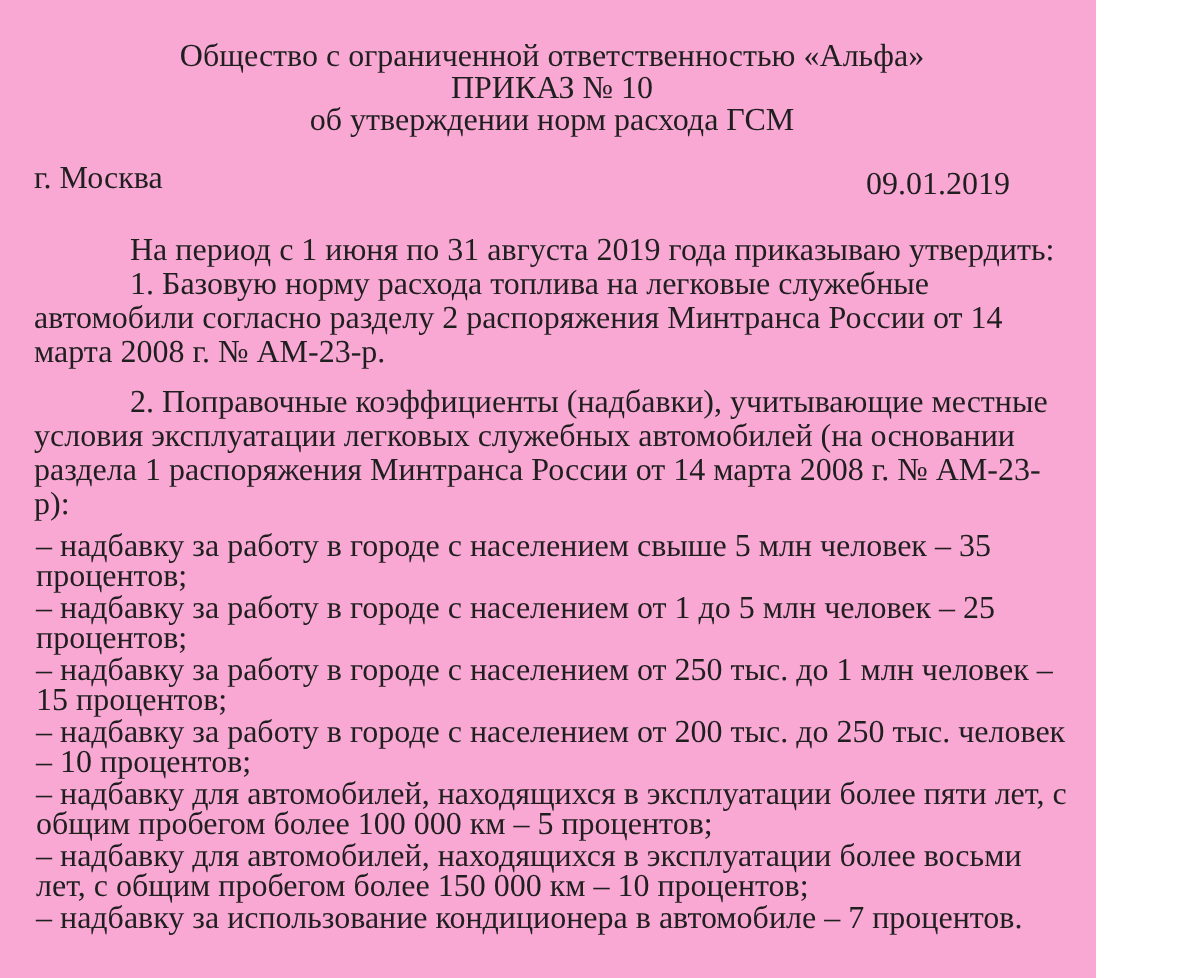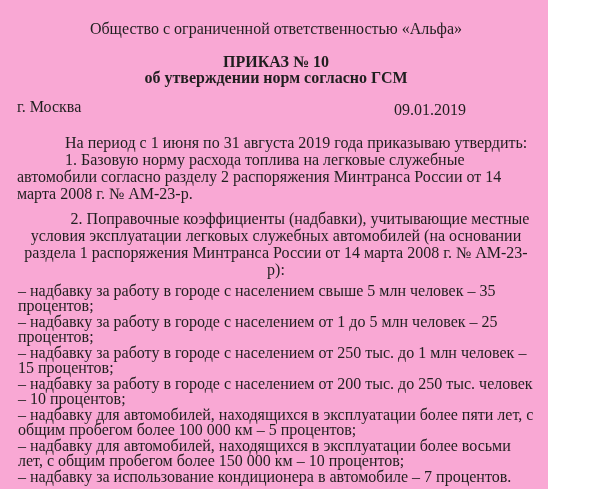--- a/index.html
+++ b/index.html
@@ -10,45 +10,45 @@
     box-sizing: border-box;
     padding: 21px 13px 0 17px;
     background: #f9a8d4;
     color: #1f1f1f;
     font-family: "Liberation Serif", "DejaVu Serif", serif;
     font-size: 16px;
     overflow: hidden;
   }
   .center { text-align: center; }
   .company { line-height: 16px; }
-  .title-block { margin-top: 17px; font-weight: bold; line-height: 16px; }
+  .title-block { font-weight: normal; line-height: 16px; }
   .meta-row {
     margin-top: 13px;
     display: flex;
     justify-content: space-between;
     line-height: 16px;
     align-items: flex-end;
   }
-  .date { margin-right: 69px; position: relative; top: 3px; }
+  .date { margin-right: 30px; position: relative; top: 3px; }
   .doc-body { margin-top: 19px; line-height: 17px; }
   .para { margin: 0; text-indent: 48px; }
-  .spaced { margin-top: 8px; text-align: center; }
+  .spaced { margin-top: 8px; }
   .allowances { margin-top: 5px; line-height: 15px; }
   .allowance-item { margin: 1px; }
 </style>
 </head>
 <body>
 
 <div class="page">
 
   <div class="center company">Общество с ограниченной ответственностью «Альфа»</div>
 
   <div class="center title-block">
     <div>ПРИКАЗ № 10</div>
-    <div>об утверждении норм согласно ГСМ</div>
+    <div>об утверждении норм расхода ГСМ</div>
   </div>
 
   <div class="meta-row">
     <span>г. Москва</span>
     <span class="date">09.01.2019</span>
   </div>
 
   <div class="doc-body">
     <p class="para">На период с 1 июня по 31 августа 2019 года приказываю утвердить:</p>
     <p class="para">1. Базовую норму расхода топлива на легковые служебные автомобили согласно разделу 2 распоряжения Минтранса России от 14 марта 2008 г. № АМ-23-р.</p>

